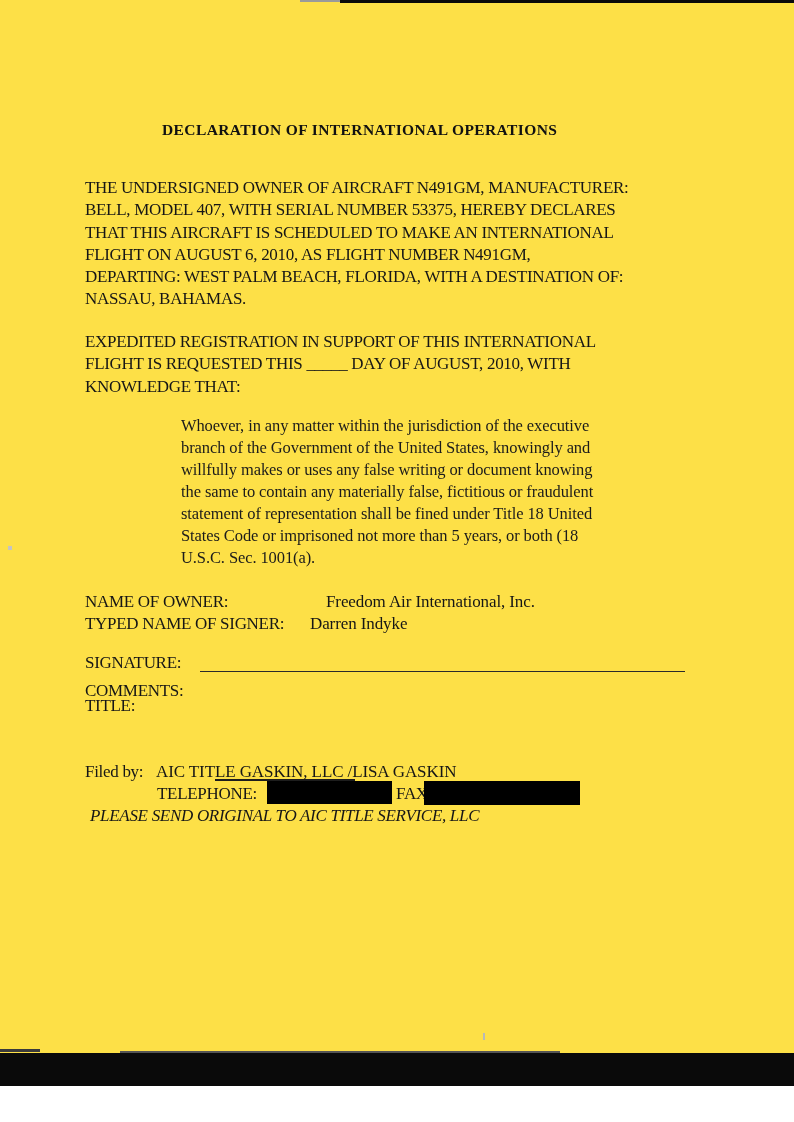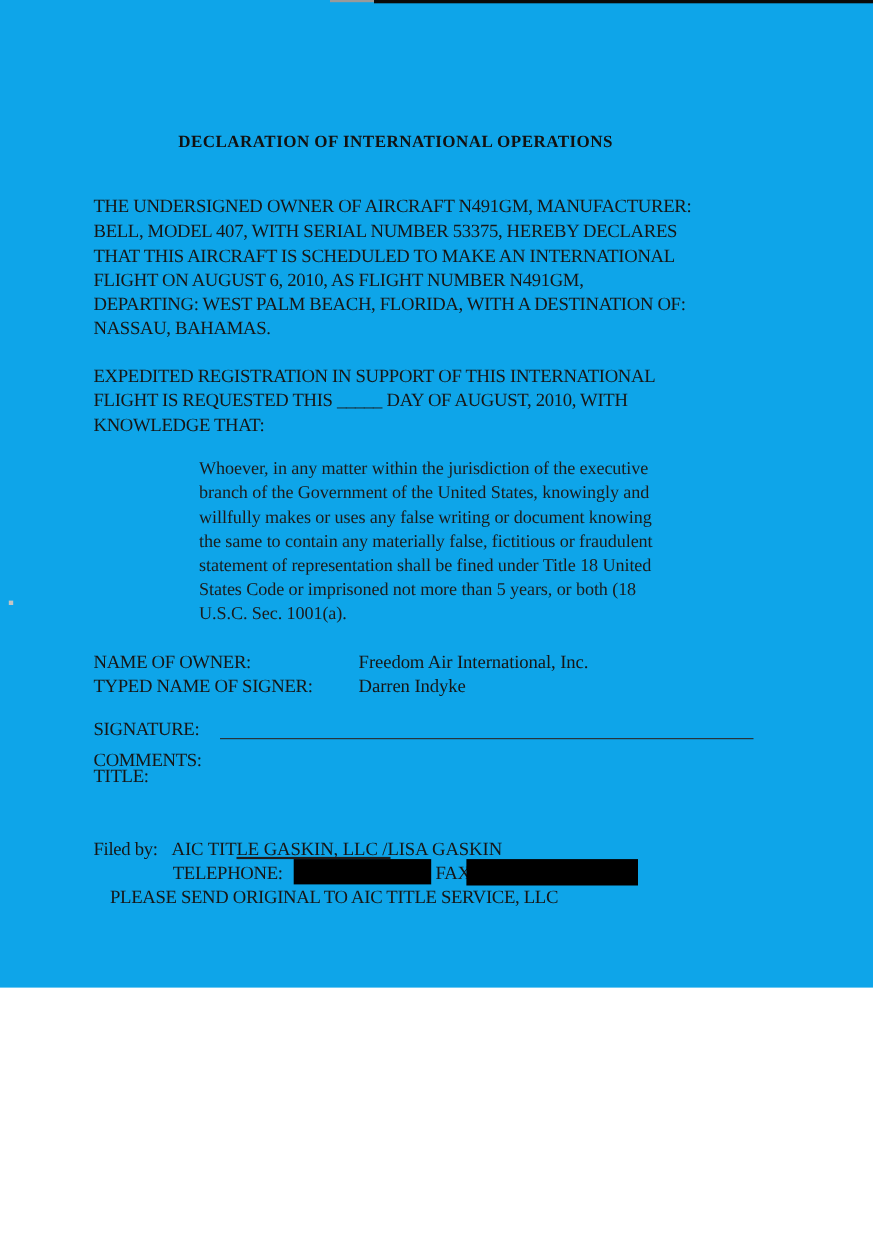--- a/index.html
+++ b/index.html
@@ -1,20 +1,20 @@
 <!DOCTYPE html>
 <html><head>
 <meta charset="utf-8">
 <style>
   html, body { margin: 0; padding: 0; background: #ffffff; }
   .page {
     position: relative;
     width: 794px;
-    height: 898px;
-    background: #0ea5e9;
+    height: 1086px;
+    background: #fde047;
     font-family: "Liberation Serif", "DejaVu Serif", serif;
     color: #1a1a1a;
     overflow: hidden;
   }
   .abs { position: absolute; }
   .lines { white-space: pre-line; }
   .caps-para {
     font-size: 17px;
     line-height: 22.3px;
     letter-spacing: -0.3px;
@@ -74,40 +74,40 @@
 willfully makes or uses any false writing or document knowing
 the same to contain any materially false, fictitious or fraudulent
 statement of representation shall be fined under Title 18 United
 States Code or imprisoned not more than 5 years, or both (18
 U.S.C. Sec. 1001(a).</div>
 
   <div class="abs field-label" style="left:85px; top:592px;">NAME OF OWNER:</div>
   <div class="abs field-label" style="left:85px; top:614px;">TYPED NAME OF SIGNER:</div>
 
   <div class="abs field-value" style="left:326px; top:592px;">Freedom Air International, Inc.</div>
-  <div class="abs field-value" style="left:326px; top:614px;">Darren Indyke</div>
+  <div class="abs field-value" style="left:310px; top:614px;">Darren Indyke</div>
 
   <div class="abs field-label" style="left:85px; top:653px;font-family:Liberation Serif, serif;">SIGNATURE:</div>
   <div class="abs sig-line" style="left:200px; top:670px; width:485px;"></div>
 
   <div class="abs field-label" style="left:85px; top:696px;">TITLE:</div>
 
   <div class="abs field-label" style="left:85px; top:681px;">COMMENTS:</div>
 
   <div class="abs field-label" style="left:85px; top:762px;">Filed by:</div>
   <div class="abs field-value" style="left:156px; top:762px;">AIC TITLE GASKIN, LLC /LISA GASKIN</div>
 
   <div class="abs" style="left:215px; top:779px; width:140px; height:2px; background:#1d1d1d;"></div>
 
   <div class="abs field-label" style="left:157px; top:784px;">TELEPHONE:</div>
   <div class="abs redaction" style="left:267px; top:781px; width:125px; height:23px;"></div>
   <div class="abs field-label" style="left:396px; top:784px;">FAX: 4</div>
   <div class="abs redaction" style="left:424px; top:781px; width:156px; height:24px;"></div>
 
-  <div class="abs field-label" style="left:100px; top:806px;">PLEASE SEND ORIGINAL TO AIC TITLE SERVICE, LLC</div>
+  <div class="abs field-label" style="left:90px; top:806px;font-style:italic;">PLEASE SEND ORIGINAL TO AIC TITLE SERVICE, LLC</div>
 
   <div class="abs" style="left:8px; top:546px; width:4px; height:4px; background:#c4c4c4;"></div>
   <div class="abs" style="left:483px; top:1033px; width:2px; height:7px; background:#b8b8b8;"></div>
 
   <div class="abs" style="left:0; top:1049px; width:40px; height:3px; background:#3a3a3a;"></div>
   <div class="abs" style="left:120px; top:1051px; width:440px; height:3px; background:#555555;"></div>
   <div class="abs artifact" style="left:0; top:1053px; width:794px; height:69px;"></div>
 
 </div>
 

